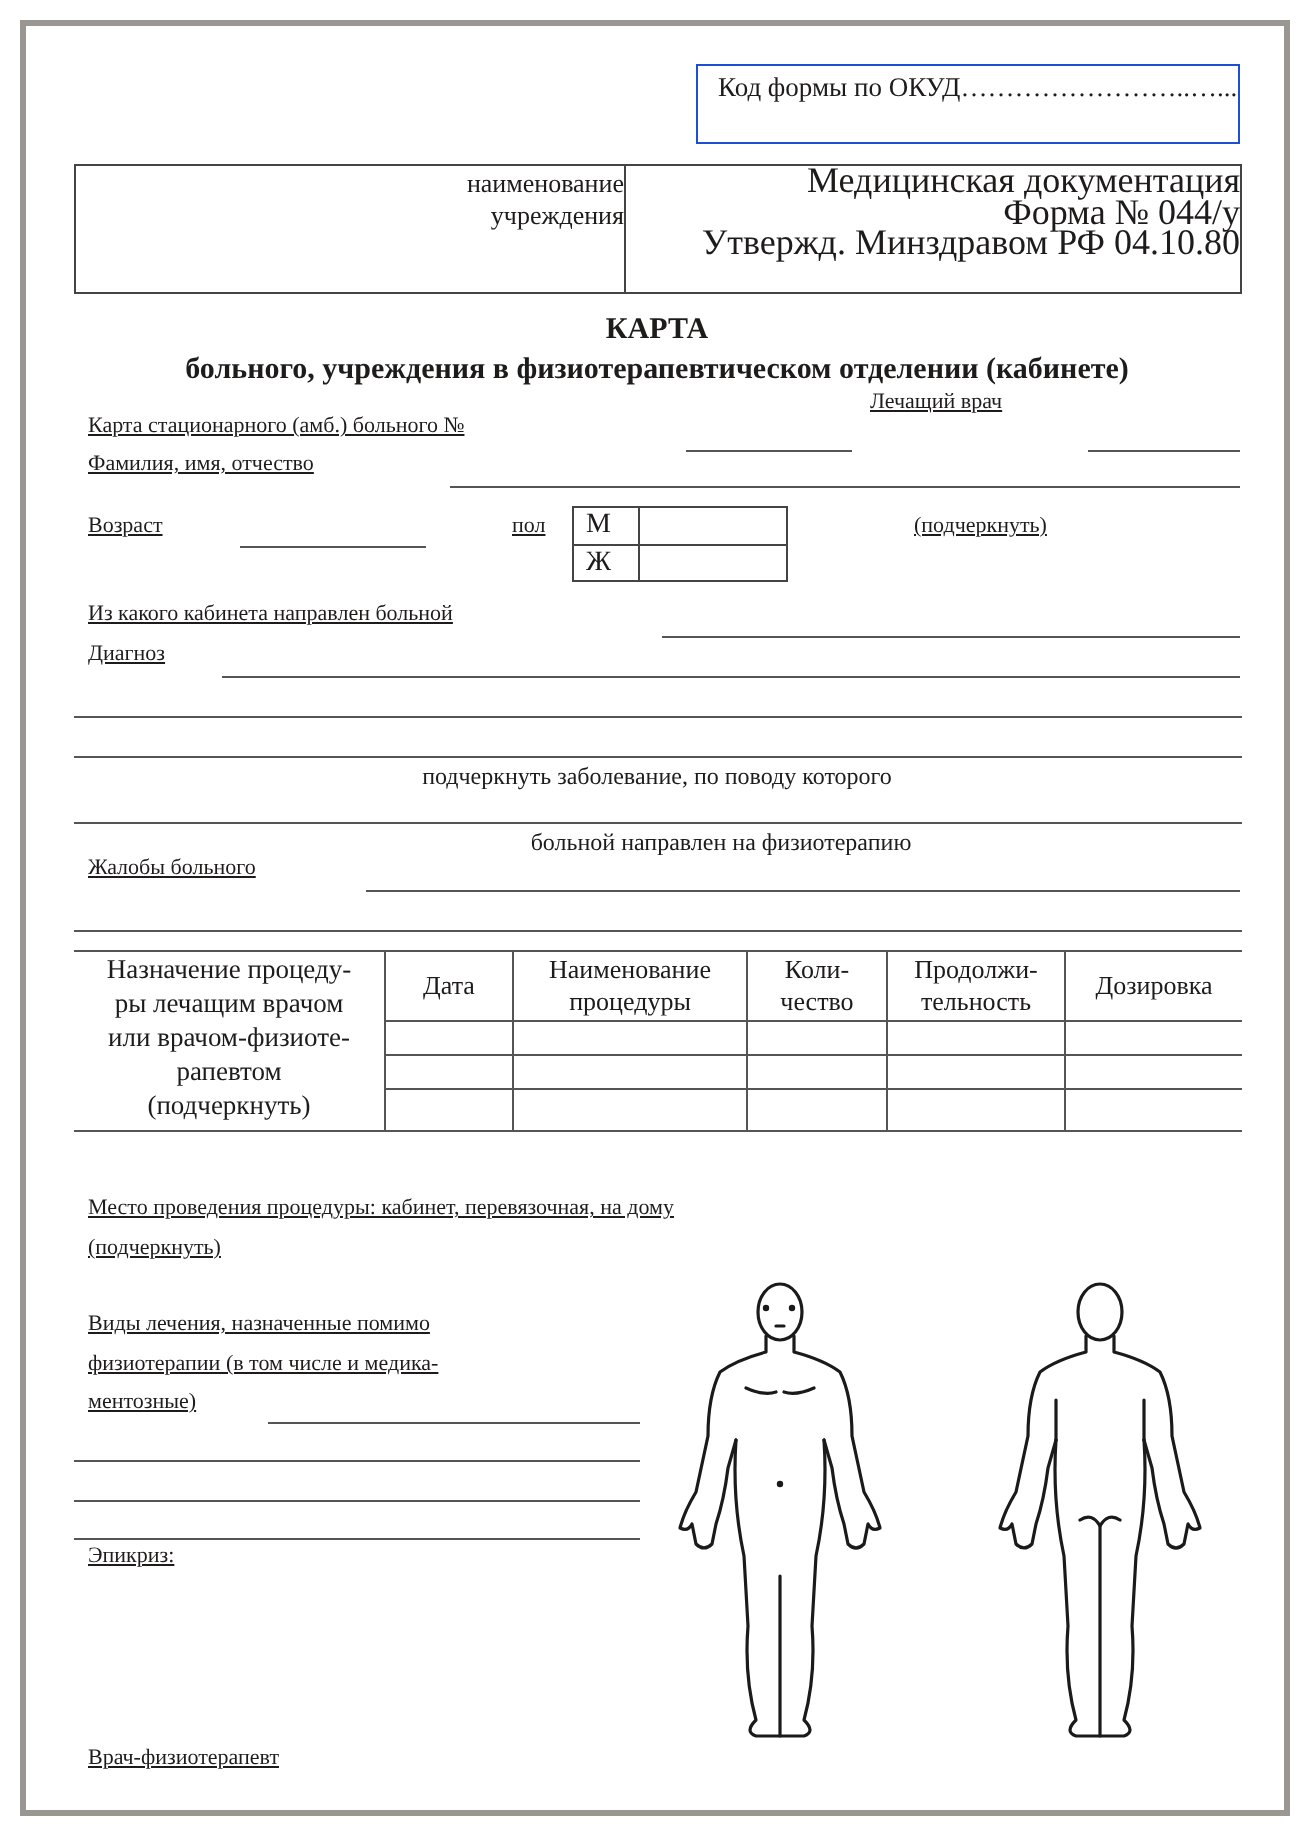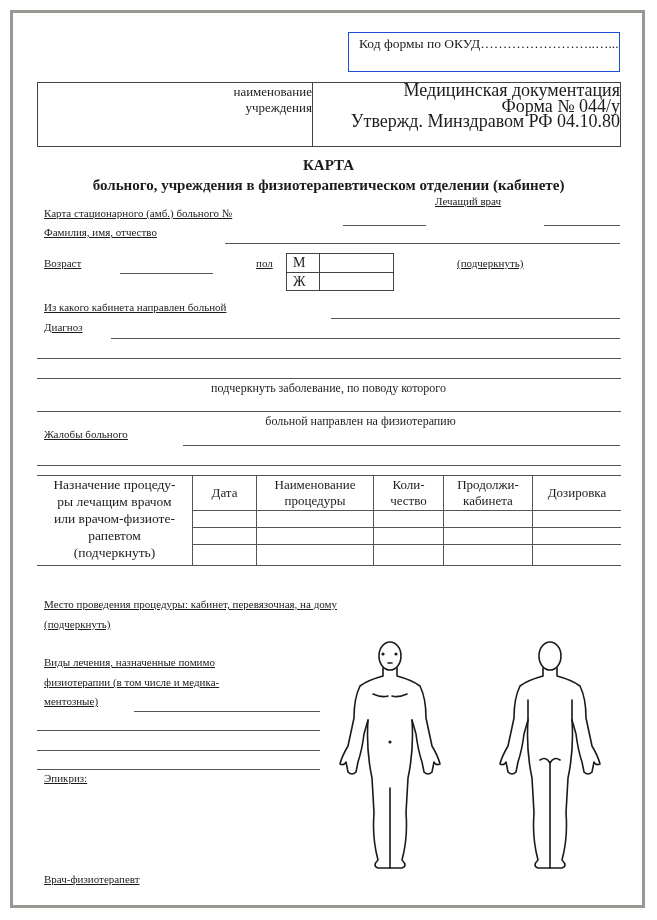--- a/index.html
+++ b/index.html
@@ -106,21 +106,21 @@
     <th class="first" rowspan="4">
       <div>Назначение процеду-</div>
       <div>ры лечащим врачом</div>
       <div>или врачом-физиоте-</div>
       <div>рапевтом</div>
       <div>(подчеркнуть)</div>
     </th>
     <th style="width:63px;">Дата</th>
     <th style="width:116px;">Наименование процедуры</th>
     <th style="width:69px;margin-top:19px;">Коли- чество</th>
-    <th style="width:88px;">Продолжи- кабинета</th>
+    <th style="width:88px;">Продолжи- тельность</th>
     <th>Дозировка</th>
   </tr>
   <tr class="dr">
     <td></td>
     <td></td>
     <td></td>
     <td></td>
     <td></td>
   </tr>
   <tr class="dr">

